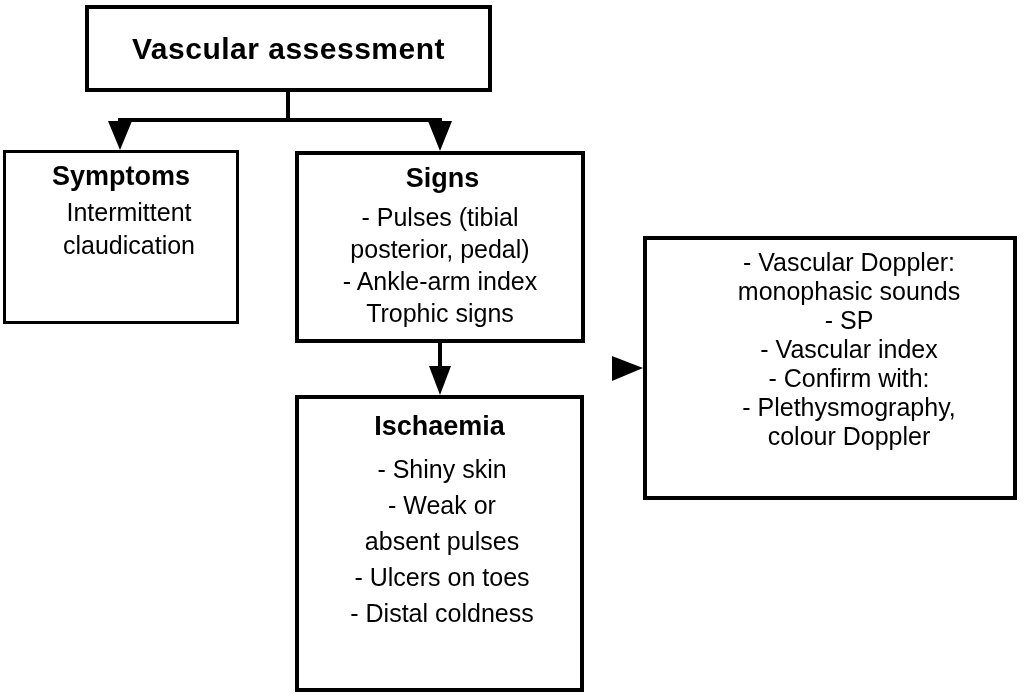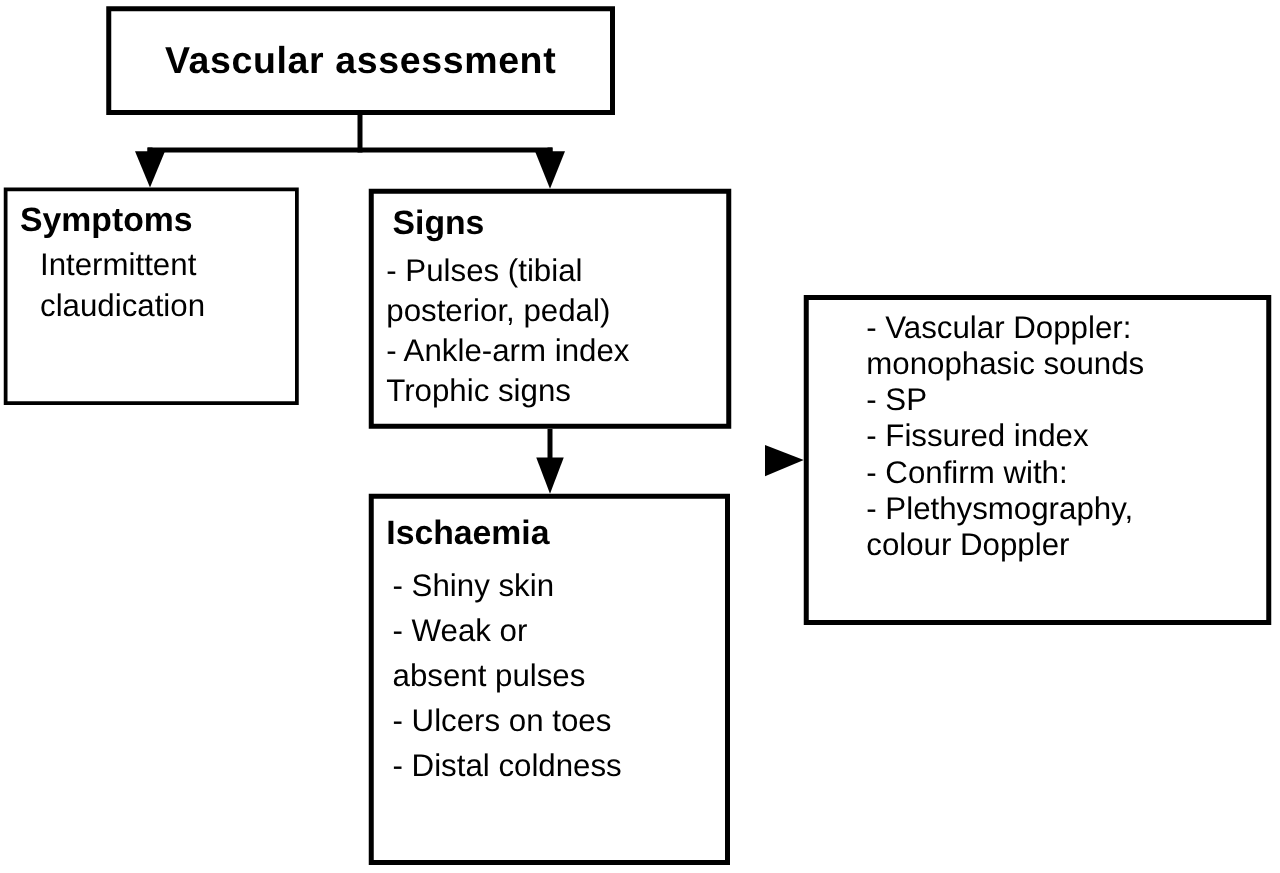--- a/index.html
+++ b/index.html
@@ -8,20 +8,21 @@
     background: #ffffff;
   }
   #canvas {
     position: relative;
     width: 1024px;
     height: 698px;
     background: #ffffff;
     font-family: "Liberation Sans", sans-serif;
     color: #000000;
     overflow: hidden;
+    text-align: center;
   }
   #connectors {
     position: absolute;
     left: 0;
     top: 0;
     width: 1024px;
     height: 698px;
     pointer-events: none;
   }
   .box {
@@ -155,20 +156,20 @@
       <div class="line">- Ulcers on toes</div>
       <div class="line">- Distal coldness</div>
     </div>
   </div>
 
   <div class="box" id="box-diagnostic">
     <div class="body">
       <div class="line">- Vascular Doppler:</div>
       <div class="line">monophasic sounds</div>
       <div class="line">- SP</div>
-      <div class="line">- Fissured index</div>
+      <div class="line">- Vascular index</div>
       <div class="line">- Confirm with:</div>
       <div class="line">- Plethysmography,</div>
       <div class="line">colour Doppler</div>
     </div>
   </div>
 
 </div>
 
 </body></html>

